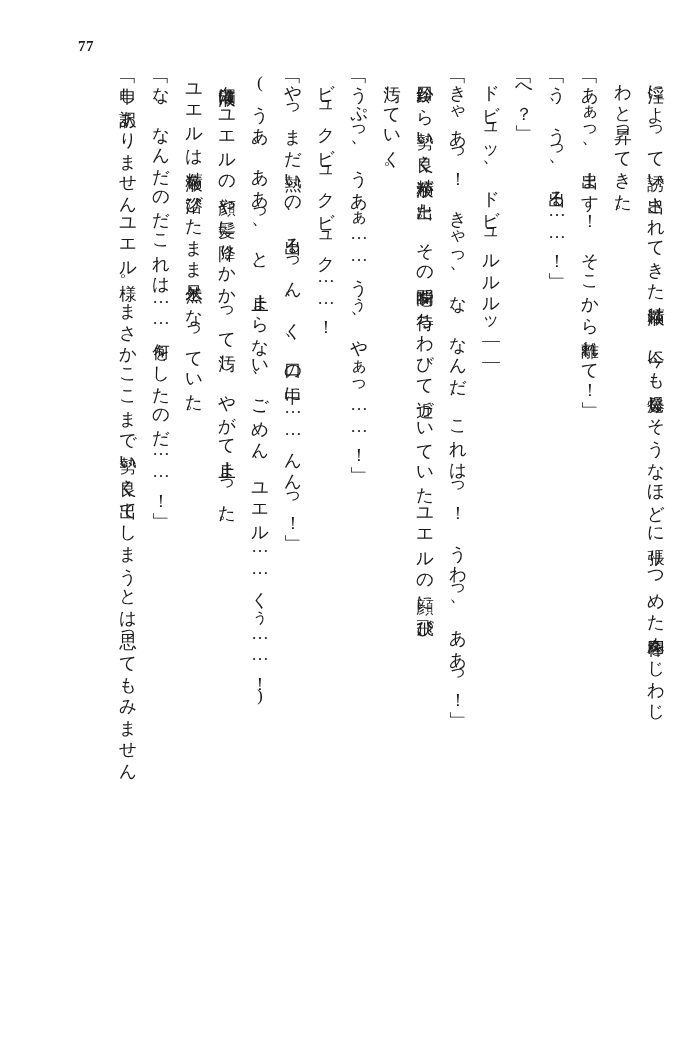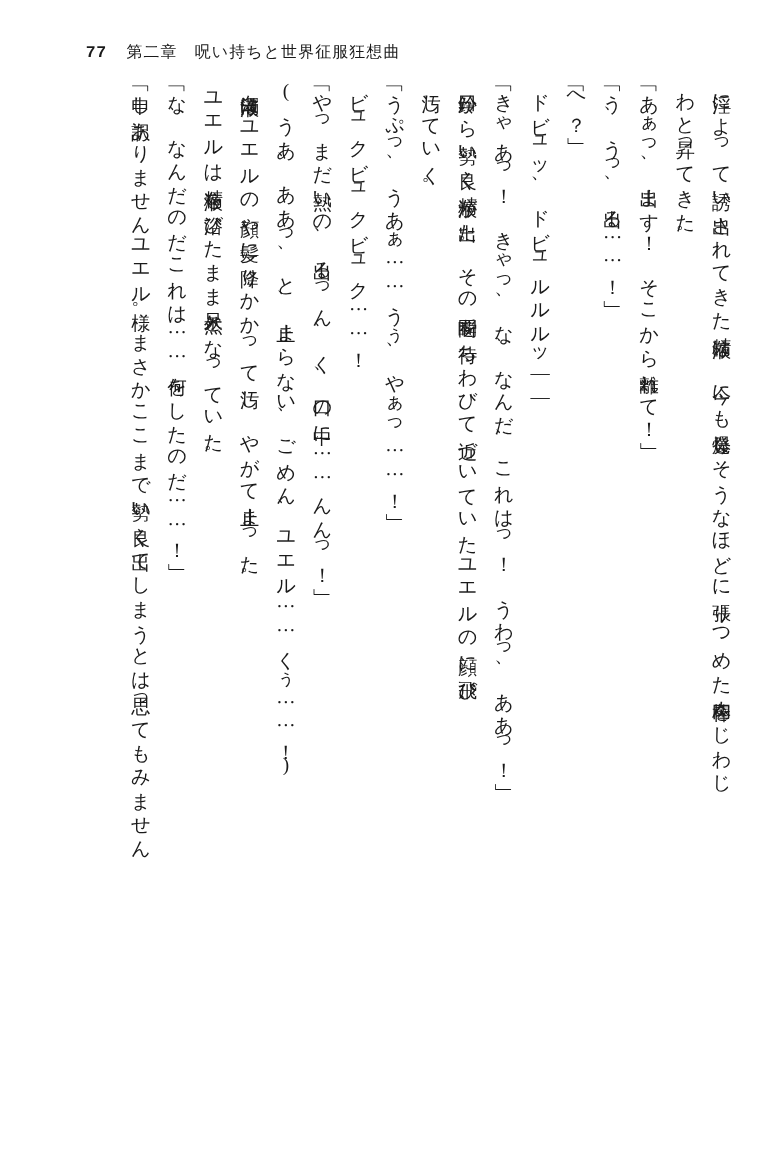--- a/index.html
+++ b/index.html
@@ -24,21 +24,20 @@
 
   
   .header {
     position: absolute;
     top: 38px;
     left: 78px;
     display: flex;
     align-items: baseline;
     gap: 18px;
     white-space: nowrap;
-    font-family: Liberation Mono, monospace;
   }
   .page-number {
     font-size: 15px;
     font-weight: bold;
     letter-spacing: 0.5px;
   }
   .chapter-title {
     font-size: 14.5px;
     letter-spacing: 1px;
   }
@@ -70,21 +69,20 @@
     font-family: "Liberation Serif", "DejaVu Serif", serif;
   }
 </style>
 </head>
 <body>
 
 <div class="page">
 
   <div class="header">
     <span class="page-number">77</span>
-    <span class="chapter-title">第二章　呪い持ちと世界征服狂想曲</span>
   </div>
 
   <div class="body-area" id="body-area">
       <div class="col">淫によって誘い出されてきた精液は、今にも爆発しそうなほどに張りつめた肉棒をじわじ</div>
       <div class="col">わと昇ってきた。</div>
       <div class="col">「あぁっ、出ます！　そこから離れて！」</div>
       <div class="col">「う、うっ、出る……！」</div>
       <div class="col">「へ？」</div>
       <div class="col">ドビュッ、ドビュルルルッ――</div>
       <div class="col">「きゃあっ！　きゃっ、な、なんだ、これはっ！　うわっ、ああっ！」</div>

